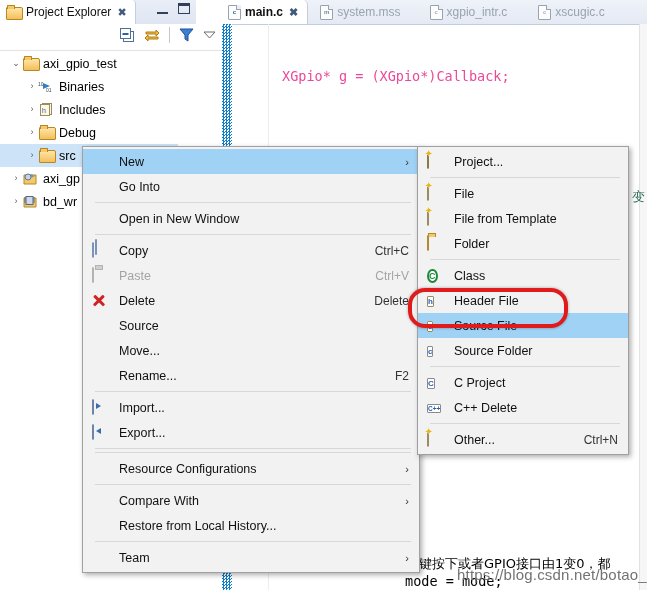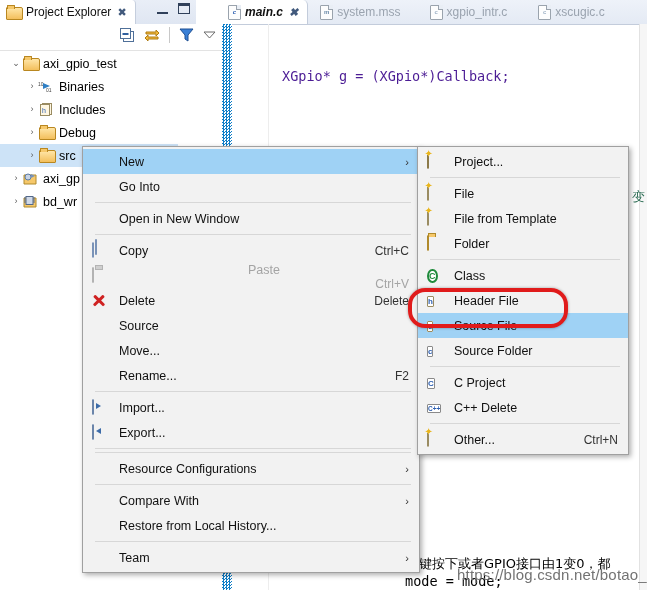--- a/index.html
+++ b/index.html
@@ -64,21 +64,21 @@
     background:linear-gradient(#eef2f9,#e4eaf4);
     border-bottom:1px solid #c3ccdb;
     display:flex;align-items:flex-end;
   }
   .ed-tab{
     height:24px;display:flex;align-items:center;gap:4px;padding:0 9px 0 6px;
     font-size:12px;color:#9aa3af;box-sizing:border-box;white-space:nowrap;
   }
   .ed-tab.active{
     background:#ffffff;color:#111;font-weight:bold;
-    border-top-right-radius:5px;border-right:1px solid #c3ccdb;font-style:italic;
+    border-top-right-radius:5px;border-right:1px solid #c3ccdb;
   }
   .cfile{
     width:11px;height:13px;background:#fdfdfd;border:1px solid #9aa3ad;border-radius:1px;
     position:relative;flex:0 0 auto;font-size:6px;color:#2a5db0;text-align:center;line-height:13px;font-weight:bold;
   }
   .cfile::after{content:"";position:absolute;right:-1px;top:-1px;width:4px;height:4px;background:#e9eef5;border-left:1px solid #9aa3ad;border-bottom:1px solid #9aa3ad;}
 
   .gutter-fold{
     position:absolute;left:0;top:24px;width:10px;height:566px;
     background:repeating-conic-gradient(#0e7ec8 0% 25%, #ffffff 0% 50%) 0 0/3px 3px;
@@ -100,21 +100,21 @@
     box-sizing:border-box;
   }
   #ctxmenu{left:82px;top:146px;width:338px;padding:2px 0;}
   #submenu{left:417px;top:146px;width:212px;padding:2px 0;}
   .mi{
     height:25px;display:flex;align-items:center;position:relative;
     padding-left:36px;padding-right:10px;box-sizing:border-box;cursor:default;
   }
   #submenu .mi{height:25px;padding-left:36px;}
   .mi.hi{background:#9fd2f5;}
-  .mi.dis{color:#a4a4a4;flex-direction:column;}
+  .mi.dis{color:#a4a4a4;}
   .mi .accel{margin-left:auto;font-size:12px;color:#333;padding-left:18px;text-align:center;}
   .mi.dis .accel{color:#a4a4a4;}
   .mi .arrow{margin-left:auto;font-size:11px;color:#333;}
   .msep{height:1px;background:#d7d7d7;margin:3px 8px 3px 12px;}
   .mi .micon{position:absolute;left:9px;top:50%;transform:translateY(-50%);width:17px;height:16px;}
 
   
   .ic-copy{width:11px;height:13px;background:#fff;border:1px solid #7a93b8;border-radius:1px;position:relative;box-shadow:2px -2px 0 -1px #fff, 3px -3px 0 0 #7a93b8;}
   .ic-copy i{position:absolute;left:2px;top:2px;right:2px;height:1px;background:#4d7ab5;box-shadow:0 3px 0 #4d7ab5,0 6px 0 #4d7ab5,0 9px 0 #4d7ab5;}
   .ic-paste{width:11px;height:13px;background:#e3e3e3;border:1px solid #b3b3b3;border-radius:1px;position:relative;}
@@ -191,21 +191,21 @@
     <div class="ed-tab" style="padding-left:22px">
       <span class="cfile" style="color:#9fb2c6">c</span>
       <span>xscugic.c</span>
     </div>
   </div>
 
   <div class="gutter-fold"></div>
   <div class="gutter-line"></div>
 
   <div class="code">
-    <div style="color:#4c1d95">XGpio* g = (XGpio*)Callback;</div>
+    <div style="color:#ec4899">XGpio* g = (XGpio*)Callback;</div>
     <div>&nbsp;</div>
     <div class="cmt">//读出按钮状态</div>
     <div>u32 r;</div>
     <div>r = XGpio_DiscreteRead(g, 1);</div>
     <div style="color:#4b2a7a">printf("%08x\n\r", r);</div>
   </div>
 
   <div class="vscroll"></div>
 </div>
 

